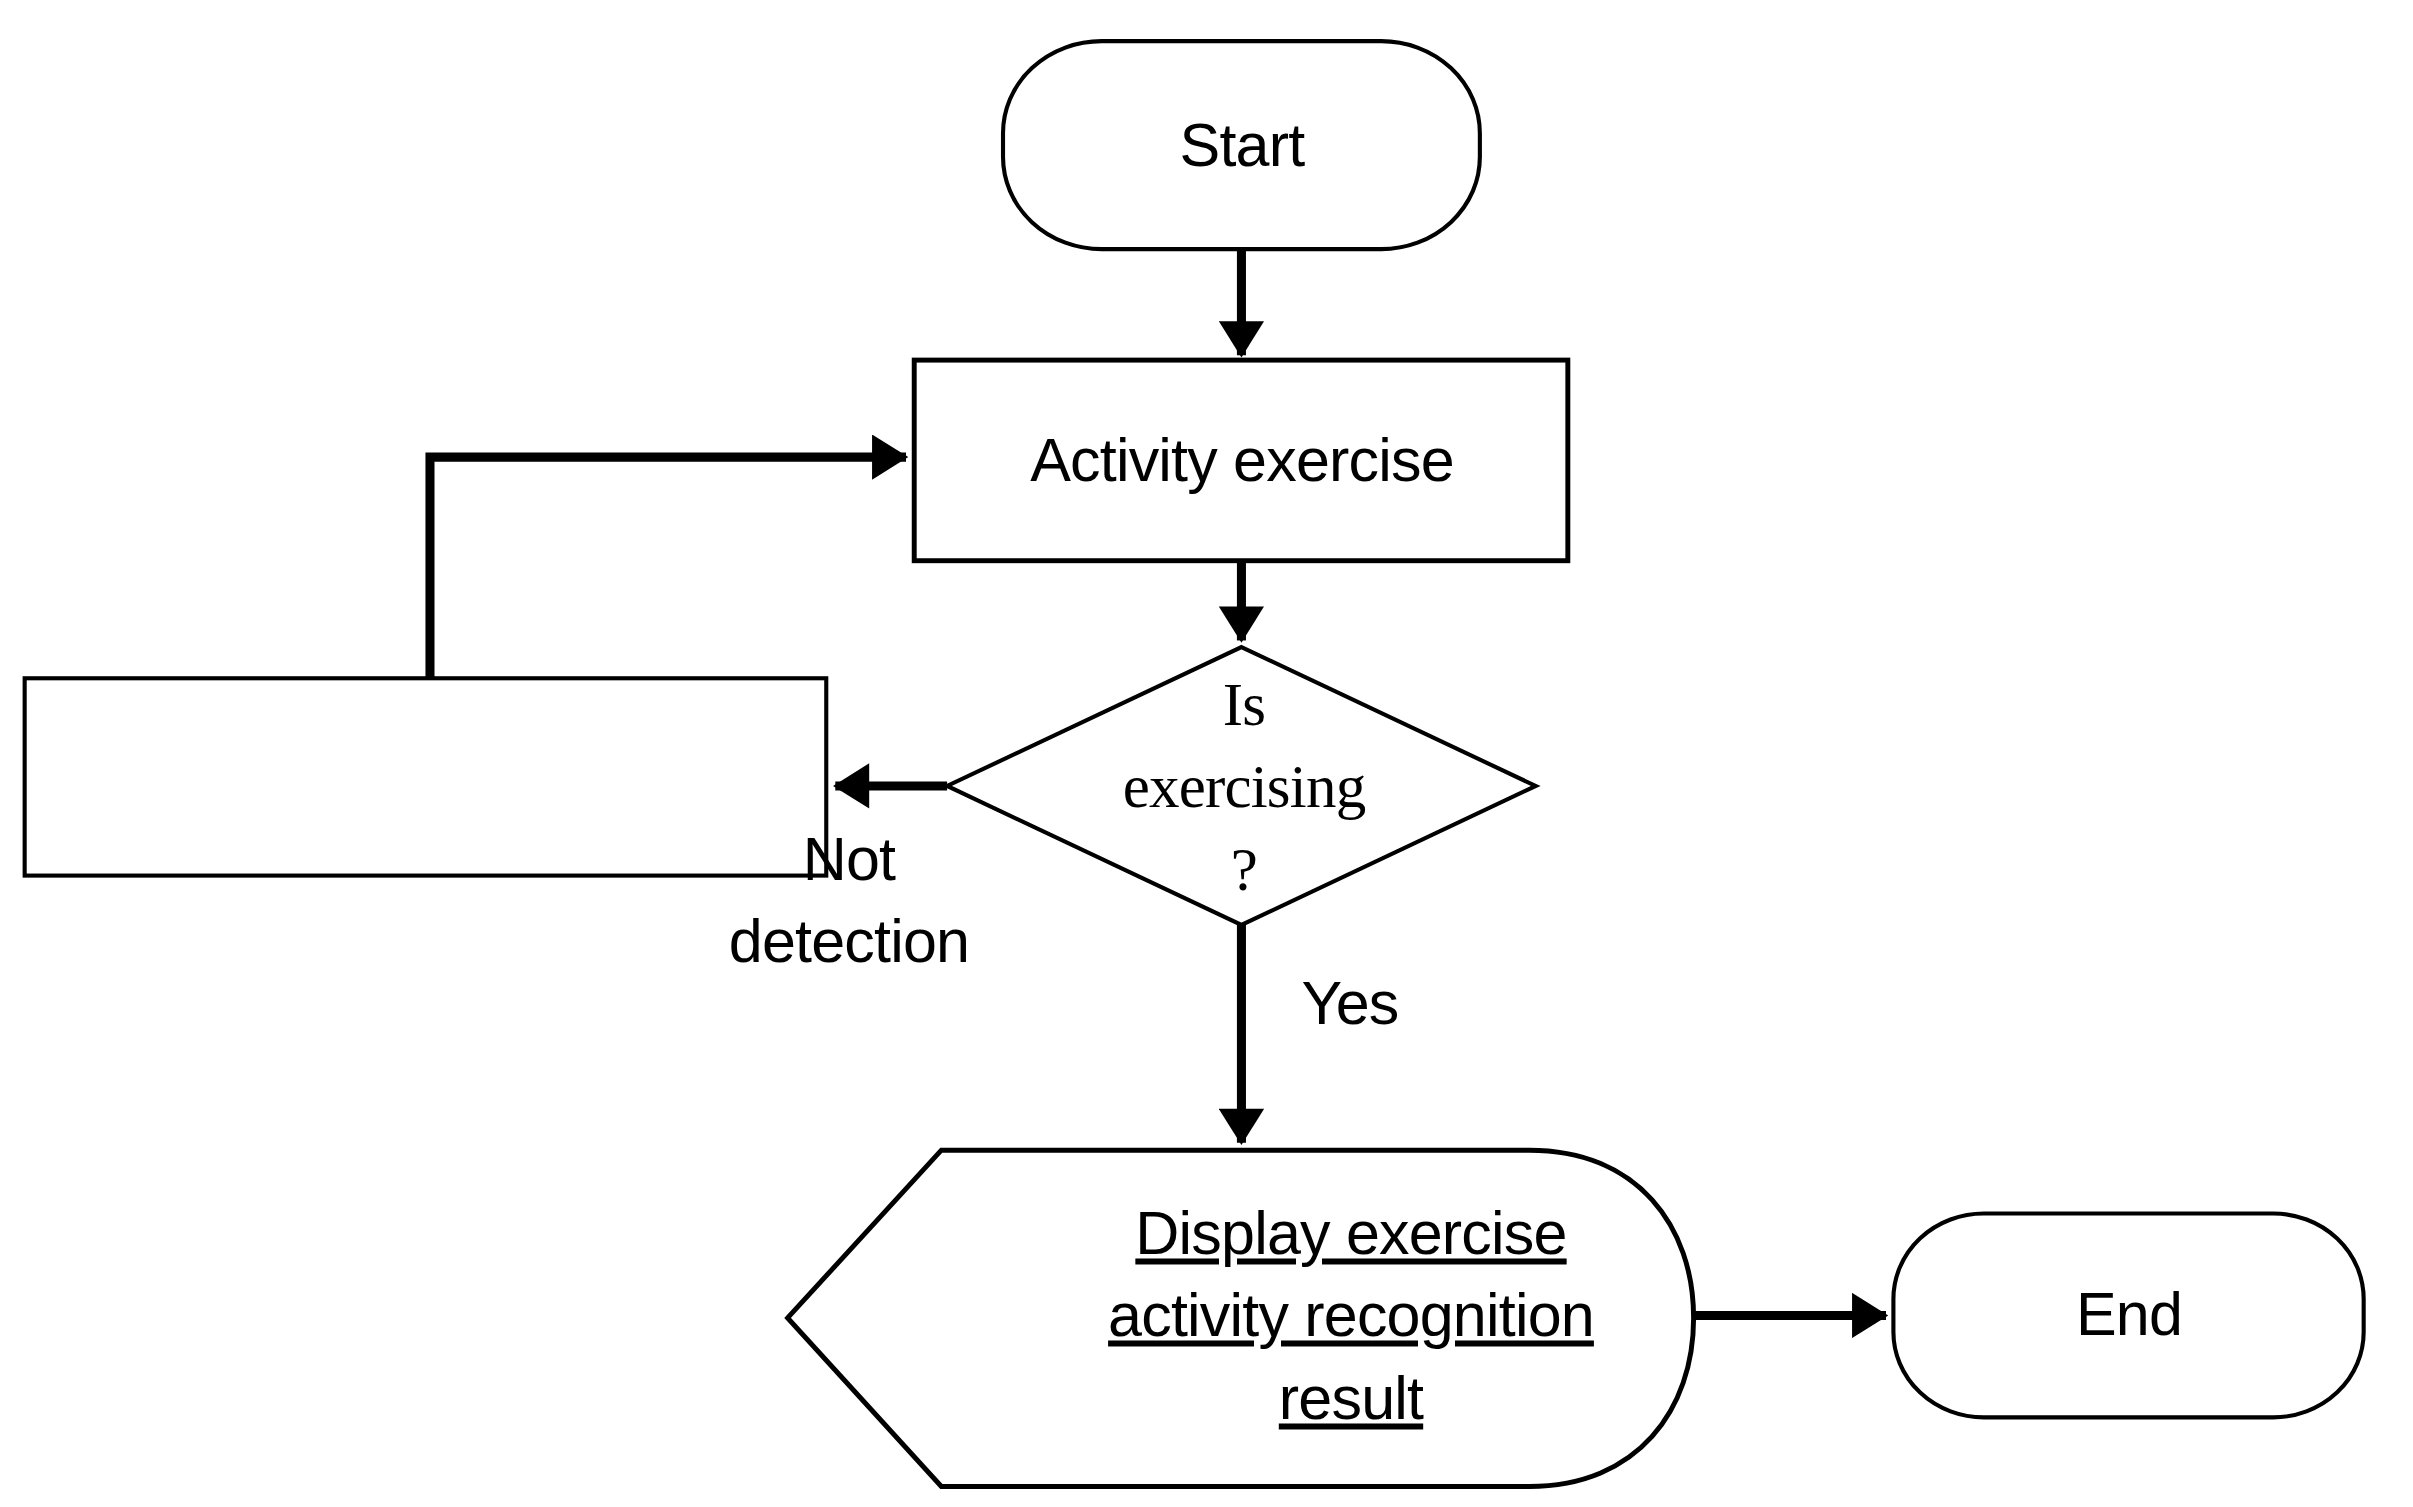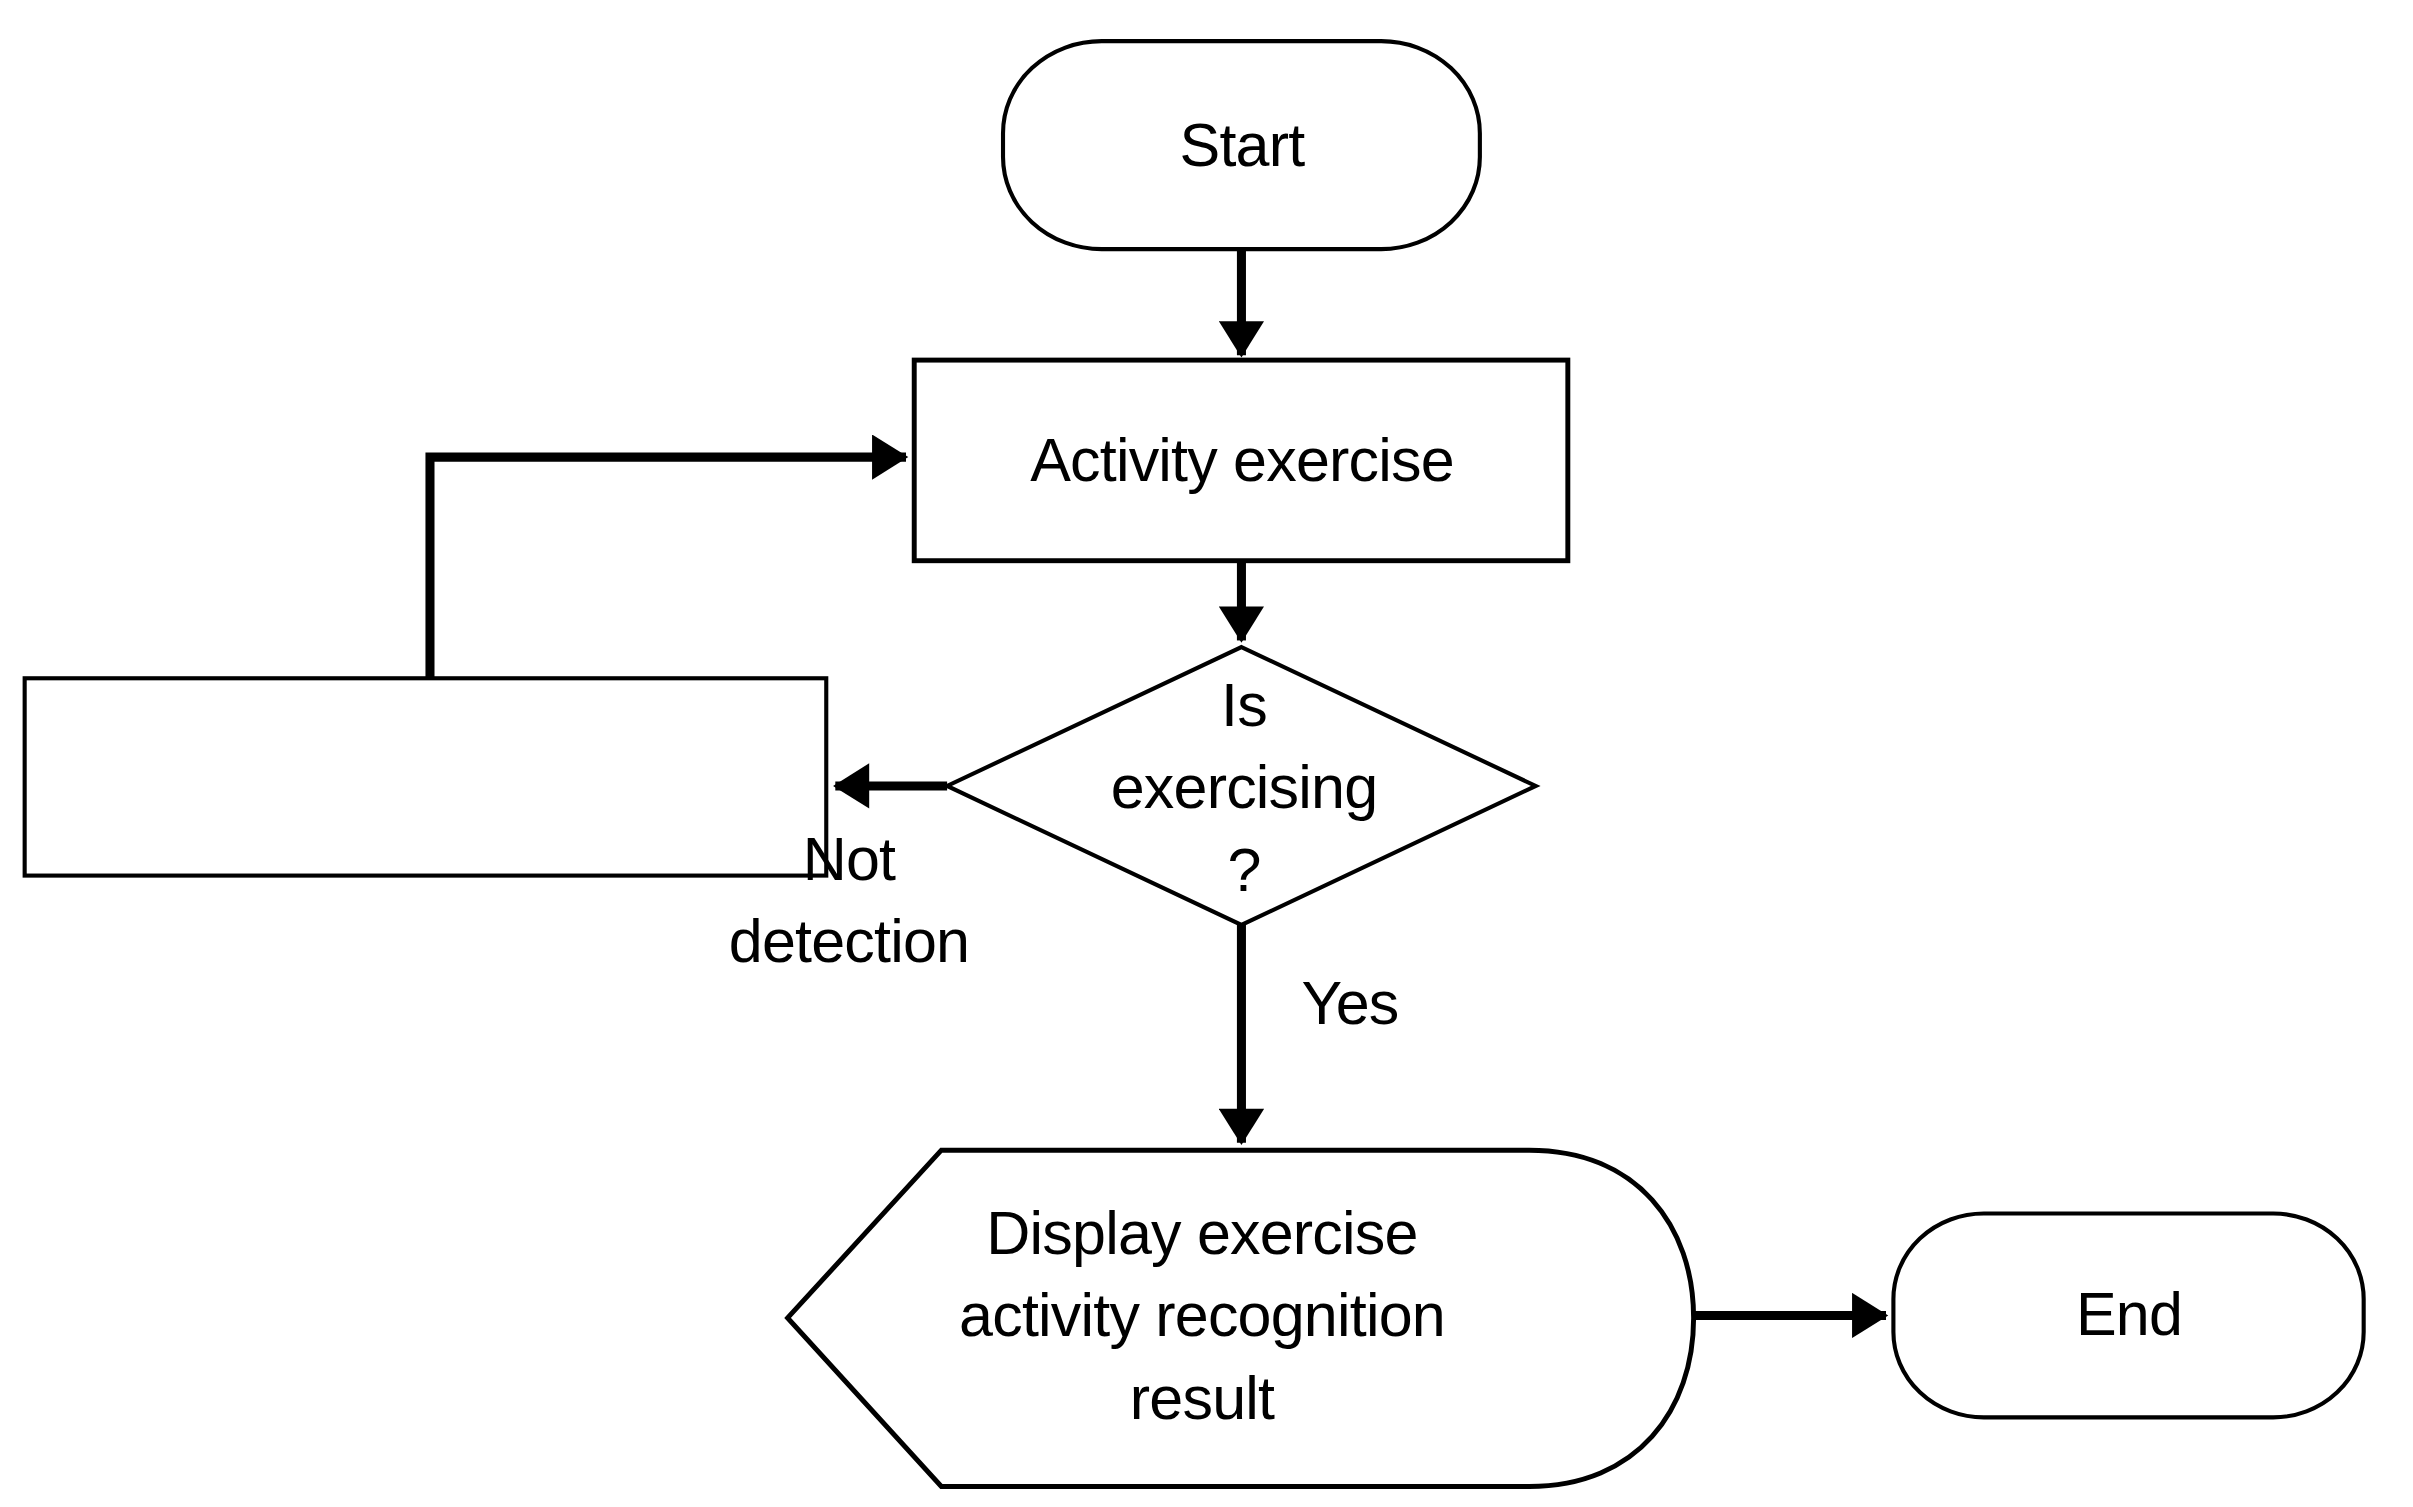--- a/index.html
+++ b/index.html
@@ -51,26 +51,26 @@
     <rect class="shape thin" x="30" y="825" width="975" height="240"></rect>
     <path class="shape" d="M958,1603 L1145,1399 L1860,1399 C1992,1399 2060,1492 2060,1603
                            C2060,1714 1992,1808 1860,1808 L1145,1808 Z"></path>
     <rect class="shape thin" x="2303" y="1476" width="572" height="248" rx="110" ry="104"></rect>
   </svg>
 
   <div class="label" style="left:1242px; top:145px;text-align:right;">Start</div>
 
   <div class="label" style="left:1242px; top:460px;">Activity exercise</div>
 
-  <div class="label" style="left:1244px; top:788px;">Is
+  <div class="label" style="left:1244px; top:788px;font-family:Liberation Serif, serif;">Is
 exercising
 ?</div>
 
 
-  <div class="label" style="left:1202px; top:1316px;">Display exercise
+  <div class="label" style="left:1351px; top:1316px;text-decoration:underline;">Display exercise
 activity recognition
 result</div>
 
   <div class="label" style="left:2129px; top:1314px;text-align:right;">End</div>
 
   <div class="label" style="left:849px; top:900px;">Not
 detection</div>
 
   <div class="label" style="left:1350px; top:1003px;">Yes</div>
 

